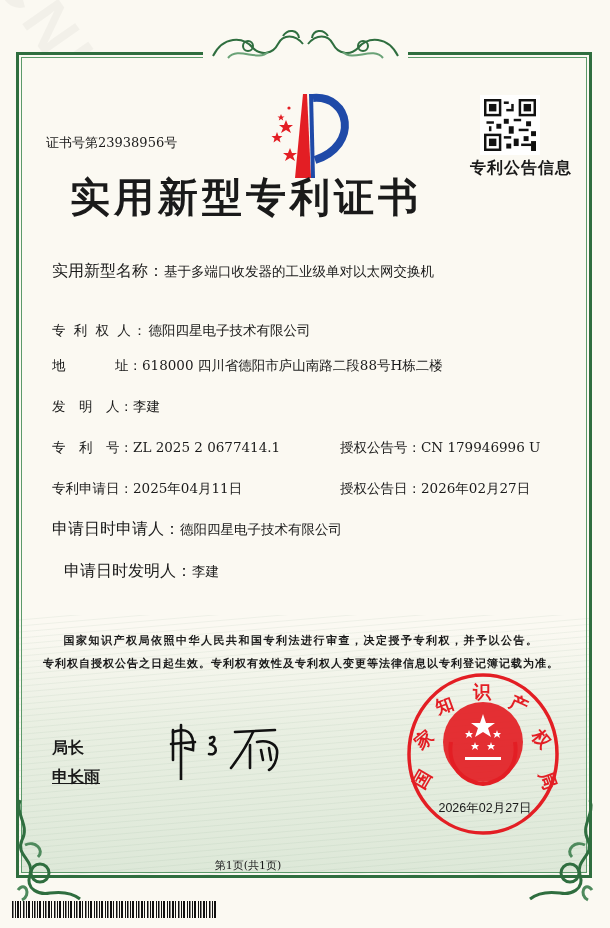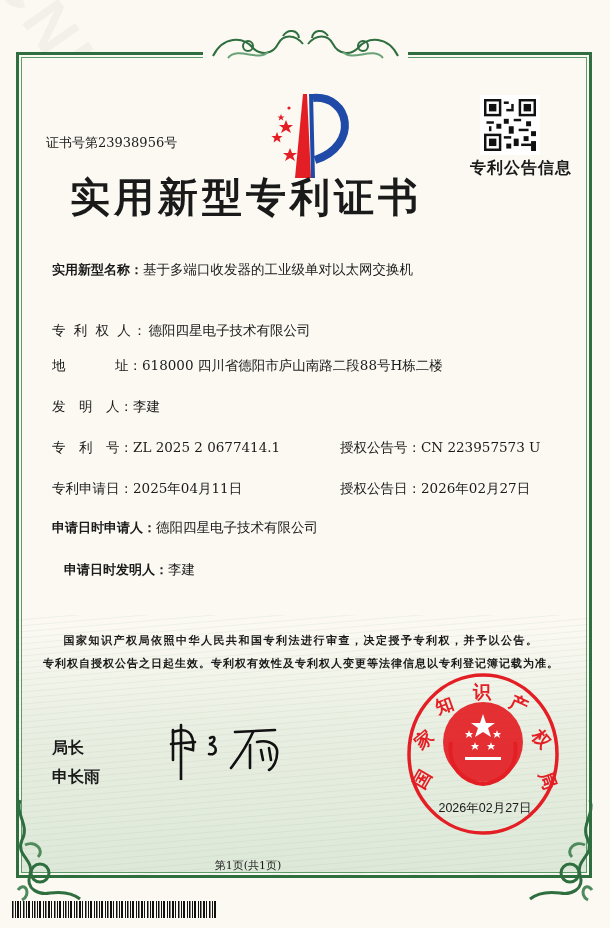--- a/index.html
+++ b/index.html
@@ -38,21 +38,21 @@
   .qr-label { position: absolute; left: 470px; top: 158px; font-size: 16px; letter-spacing: 1px; font-weight: bold; }
   .title {
     position: absolute; left: 0; width: 492px; top: 170px; text-align: center;
     font-family: "DejaVu Sans", "Liberation Sans", sans-serif;
     font-size: 40px; font-weight: bold; letter-spacing: 4px;
   }
   .row { position: absolute; font-size: 13.5px; white-space: nowrap; }
   .row .lbl { display: inline-block; }
   .row .val { display: inline-block; }
   .lbl-spaced { letter-spacing: 6px; }
-  .small-bold { font-family: "DejaVu Sans", "Liberation Sans", sans-serif; font-size: 13px; font-weight: bold; }
+  .small-bold { font-family: "DejaVu Sans", "Liberation Sans", sans-serif; font-size: 16px; font-weight: normal; }
   .notice {
     position: absolute; left: 0; width: 602px; text-align: center; font-size: 11px;
     font-weight: bold; letter-spacing: 1.5px;
   }
   .director { position: absolute; left: 52px; font-family: "DejaVu Sans", "Liberation Sans", sans-serif; font-size: 16px; font-weight: bold; }
   .signature { position: absolute; left: 165px; top: 720px; width: 150px; height: 60px; }
   .seal { position: absolute; left: 403px; top: 672px; width: 160px; height: 165px; }
   .seal-date {
     position: absolute; left: 425px; top: 800px; width: 120px; text-align: center;
     font-family: "Liberation Sans", sans-serif; font-size: 12.5px; color: #1a1a1a;
@@ -166,42 +166,42 @@
 </div>
 
 <div class="row" style="left:52px;top:398px;">
   <span class="lbl">发　明　人：</span><span class="val">李建</span>
 </div>
 
 <div class="row" style="left:52px;top:439px;">
   <span class="lbl">专　利　号：</span><span class="val">ZL 2025 2 0677414.1</span>
 </div>
 <div class="row" style="left:340px;top:439px;">
-  <span class="lbl">授权公告号：</span><span class="val">CN 223957573 U</span>
+  <span class="lbl">授权公告号：</span><span class="val">CN 179946996 U</span>
 </div>
 
 <div class="row" style="left:52px;top:480px;">
   <span class="lbl">专利申请日：</span><span class="val">2025年04月11日</span>
 </div>
 <div class="row" style="left:340px;top:480px;">
   <span class="lbl">授权公告日：</span><span class="val">2026年02月27日</span>
 </div>
 
 <div class="row" style="left:52px;top:519px;">
   <span class="lbl small-bold">申请日时申请人：</span><span class="val">德阳四星电子技术有限公司</span>
 </div>
 <div class="row" style="left:52px;top:561px;margin-left:12px;">
   <span class="lbl small-bold">申请日时发明人：</span><span class="val">李建</span>
 </div>
 
 <div class="notice" style="top:633px;">国家知识产权局依照中华人民共和国专利法进行审查，决定授予专利权，并予以公告。</div>
 <div class="notice" style="top:656px;font-size:11px;letter-spacing:1px;">专利权自授权公告之日起生效。专利权有效性及专利权人变更等法律信息以专利登记簿记载为准。</div>
 
 <div class="director" style="top:738px;">局长</div>
-<div class="director" style="top:767px;">申长雨</div>
+<div class="director" style="top:767px;text-decoration:underline;">申长雨</div>
 
 <svg class="signature" viewBox="0 0 150 60">
   <g fill="none" stroke="#111" stroke-width="2.6" stroke-linecap="round">
     <path d="M8 10 L8 40"></path>
       <path d="M8 12 C20 8, 30 10, 28 30 L20 28"></path>
       <path d="M16 5 L16 60"></path>
       <path d="M6 24 L30 22"></path>
     <path d="M45 18 C52 14, 50 24, 44 24 C54 26, 52 36, 44 34"></path>
     <path d="M70 12 L110 10"></path>
       <path d="M88 12 C80 30, 72 40, 66 48"></path>

